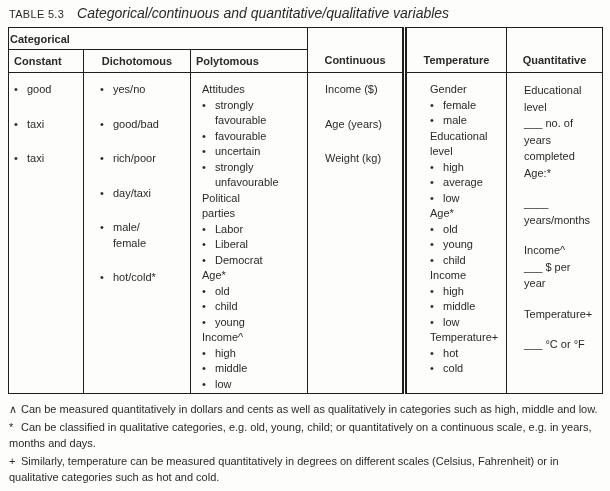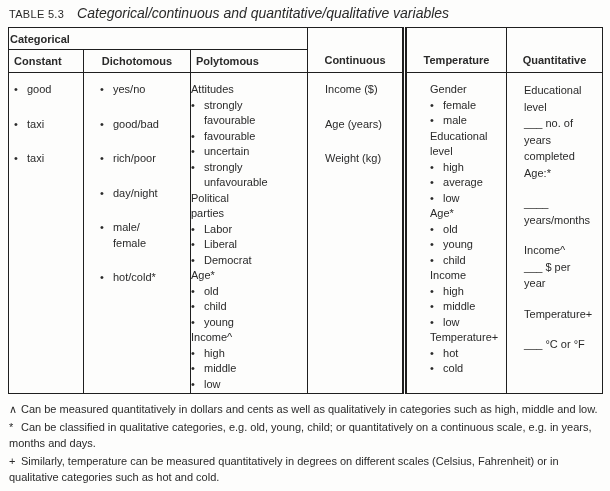--- a/index.html
+++ b/index.html
@@ -40,21 +40,21 @@
   .dbl{border-left:5px double #1f1f1f !important;}
 
   .vartable td.body{
     height:316px;
     vertical-align:top;
     padding-top:9px;
     padding-right:3px;
   }
   td.col-constant{padding-left:5px;}
   td.col-dichotomous{padding-left:16px;}
-  td.col-polytomous{padding-left:0;}
+  td.col-polytomous{padding-left:11px;}
   td.col-continuous{padding-left:17px;}
   td.col-qualitative{padding-left:23px;}
   td.col-quantitative{padding-left:17px;}
 
   .li{line-height:15.5px;white-space:pre-line;}
   td.col-quantitative .li{line-height:16.5px;}
   .li.bullet{display:flex;white-space:normal;}
   .blt{flex:0 0 13px;width:13px;}
   .btxt{white-space:pre-line;}
   .sp{height:19px;}
@@ -126,21 +126,21 @@
               <span class="btxt">good/bad</span>
             </div>
             <div class="sp"></div>
             <div class="li bullet">
               <span class="blt">•</span>
               <span class="btxt">rich/poor</span>
             </div>
             <div class="sp"></div>
             <div class="li bullet">
               <span class="blt">•</span>
-              <span class="btxt">day/night</span>
+              <span class="btxt">day/taxi</span>
             </div>
             <div class="sp"></div>
             <div class="li bullet">
               <span class="blt">•</span>
               <span class="btxt">male/
 female</span>
             </div>
             <div class="sp"></div>
             <div class="li bullet">
               <span class="blt">•</span>

